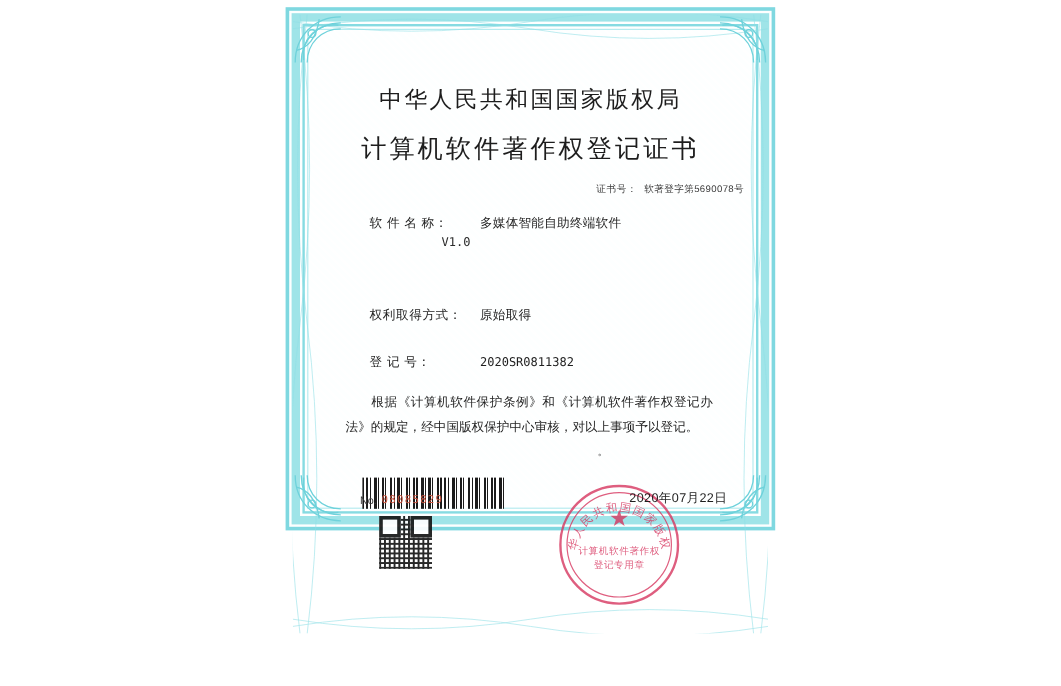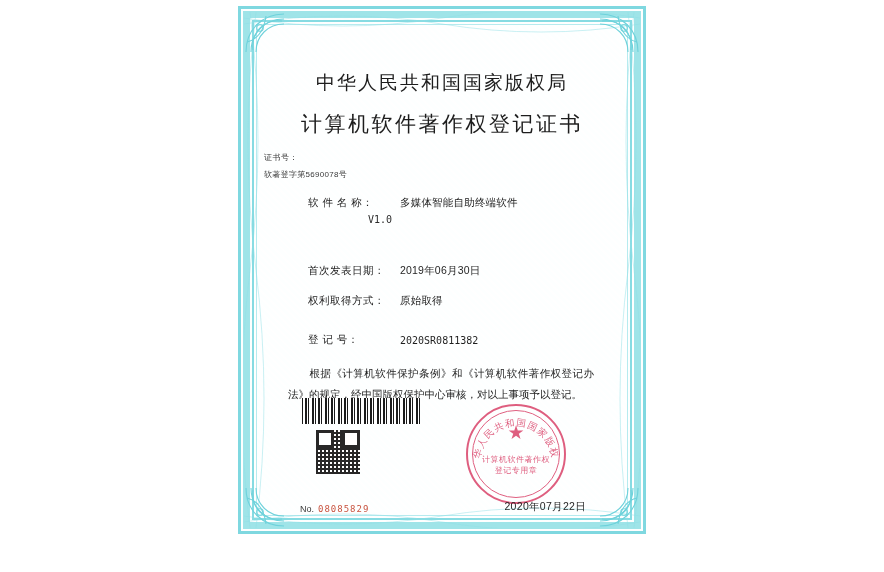--- a/index.html
+++ b/index.html
@@ -12,21 +12,21 @@
     height: 572px;
     font-family: "Liberation Sans", sans-serif;
     overflow: hidden;
   }
 
   #certificate {
     position: absolute;
     left: 238px;
     top: 6px;
     width: 408px;
-    height: 528px;
+    height: 436px;
     background: #fdffff;
     box-sizing: border-box;
   }
 
   
   .border-outer {
     position: absolute;
     inset: 0;
     border: 3px solid #7fd8e0;
     box-sizing: border-box;
@@ -94,26 +94,25 @@
     font-size: 21px;
     letter-spacing: 2.5px;
     margin-top: 14px;
     color: #1d1d1d;
     text-align: center;
   }
 
   .certno-row {
     margin-top: 14px;
     display: flex;
-    justify-content: center;
+    justify-content: flex-end;
     align-items: baseline;
     gap: 6px;
     font-size: 8px;
     color: #3a3a3a;
-    flex-direction: column;
   }
   .certno-label { letter-spacing: .5px; }
   .certno-value { letter-spacing: .3px; }
 
   .fields {
     margin-top: 16px;
     padding-left: 44px;
     padding-right: 20px;
     font-size: 10.5px;
   }
@@ -255,21 +254,21 @@
     align-items: flex-start;
     gap: 4px;
   }
   .footer-no .num {
     font-family: "DejaVu Sans Mono", monospace;
     color: #c8533f;
     letter-spacing: 1px;
   }
   .footer-date {
     position: absolute;
-    right: 60px;
+    right: 40px;
     bottom: 20px;
     font-size: 10.5px;
     color: #1f1f1f;
     letter-spacing: .3px;
   }
   .dot-mark {
     position: absolute;
     left: 234px;
     top: 338px;
     font-size: 9px;
@@ -365,24 +364,20 @@
       <div class="subvalue">V1.0</div>
 
       <div class="gap-sm"></div>
 
 
       <div class="gap-md"></div>
 
 
       <div class="gap-sm"></div>
 
-      <div class="frow">
-        <span class="flabel">首次发表日期：</span>
-        <span class="fvalue">2019年06月30日</span>
-      </div>
 
       <div class="gap-sm"></div>
 
       <div class="frow">
         <span class="flabel">权利取得方式：</span>
         <span class="fvalue">原始取得</span>
       </div>
 
       <div class="gap-sm"></div>
 

